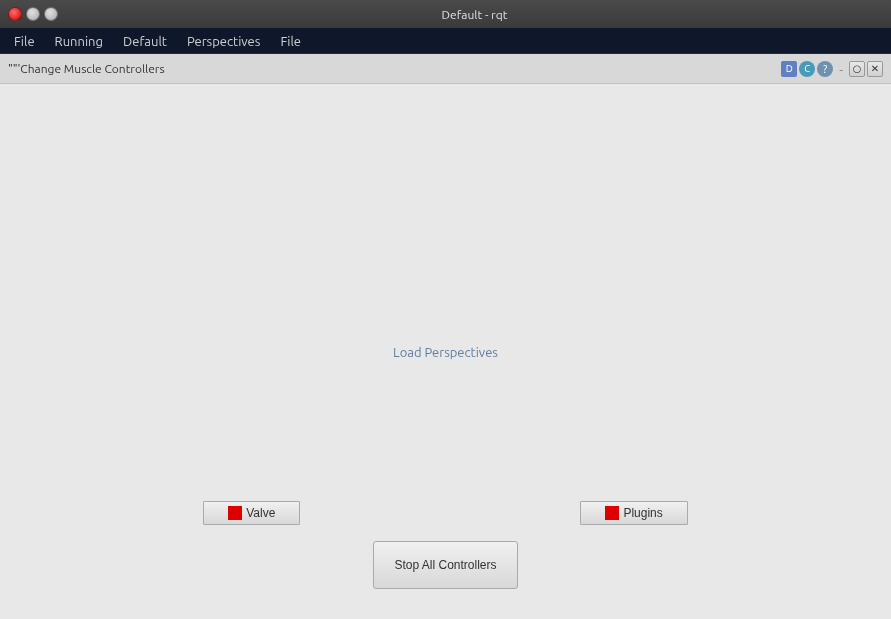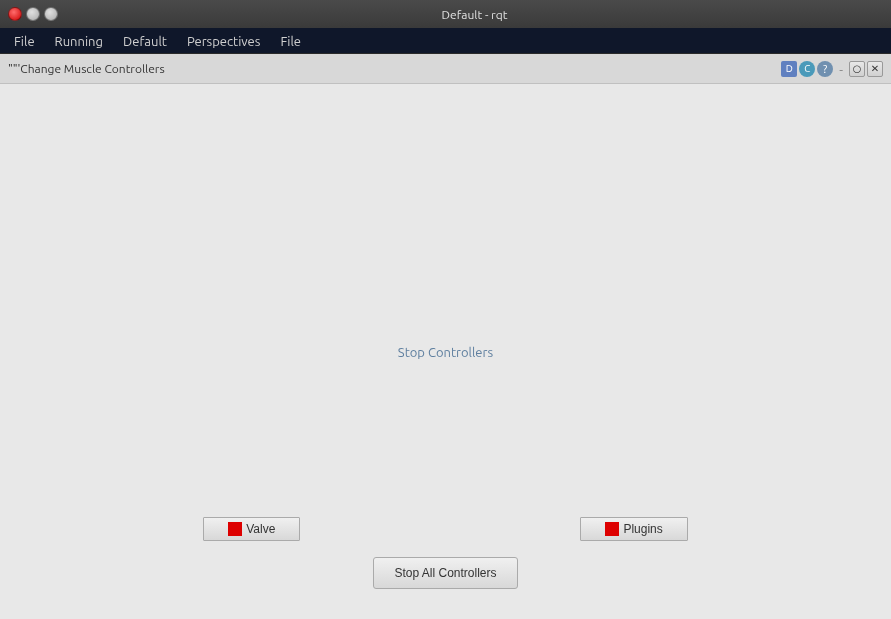--- a/index.html
+++ b/index.html
@@ -219,21 +219,21 @@
     }
 
     .red-square {
       width: 14px;
       height: 14px;
       background: #dd0000;
       flex-shrink: 0;
     }
 
     .stop-all-btn {
-      padding: 8px 20px;
+      padding: 16px 20px;
       background: linear-gradient(to bottom, #f0f0f0, #d8d8d8);
       border: 1px solid #aaaaaa;
       border-radius: 3px;
       cursor: pointer;
       font-size: 12px;
       color: #333;
     }
 
     .separator {
       color: #888;
@@ -268,21 +268,21 @@
       <div class="icon-d">D</div>
       <div class="icon-c">C</div>
       <div class="icon-q">?</div>
       <span class="separator">-</span>
       <div class="plugin-ctrl-btn">○</div>
       <div class="plugin-ctrl-btn">✕</div>
     </div>
   </div>
 
   <div class="content-area">
-    <span class="load-controllers-link">Stop Controllers</span>
+    <span class="load-controllers-link">Load Perspectives</span>
 
     <div class="bottom-area" style="position:absolute; bottom:0; width:100%;">
       <div class="controllers-row">
         <button class="controller-btn">
           <div class="red-square"></div>
           <span>Valve</span>
         </button>
         <button class="controller-btn">
           <div class="red-square"></div>
           <span>Plugins</span>

